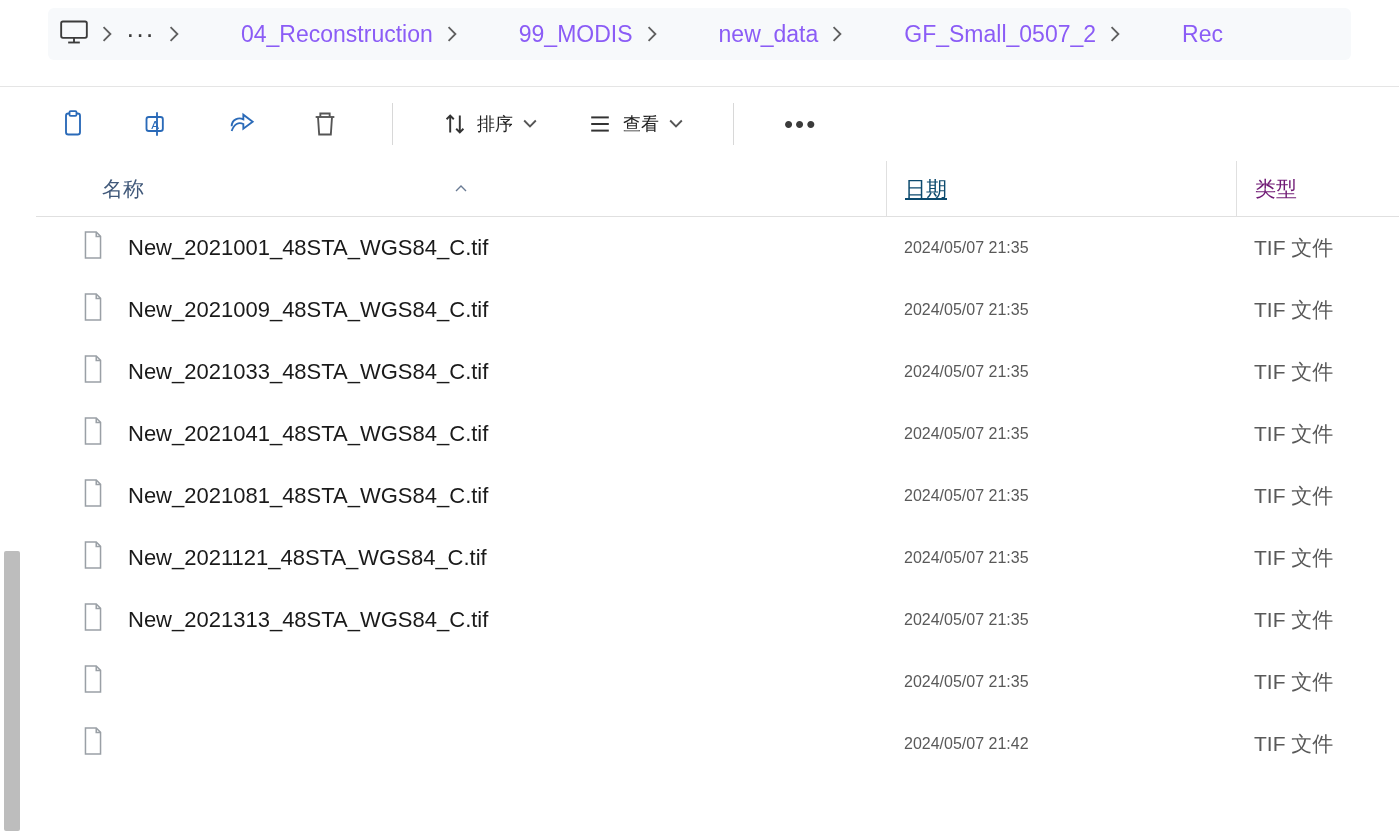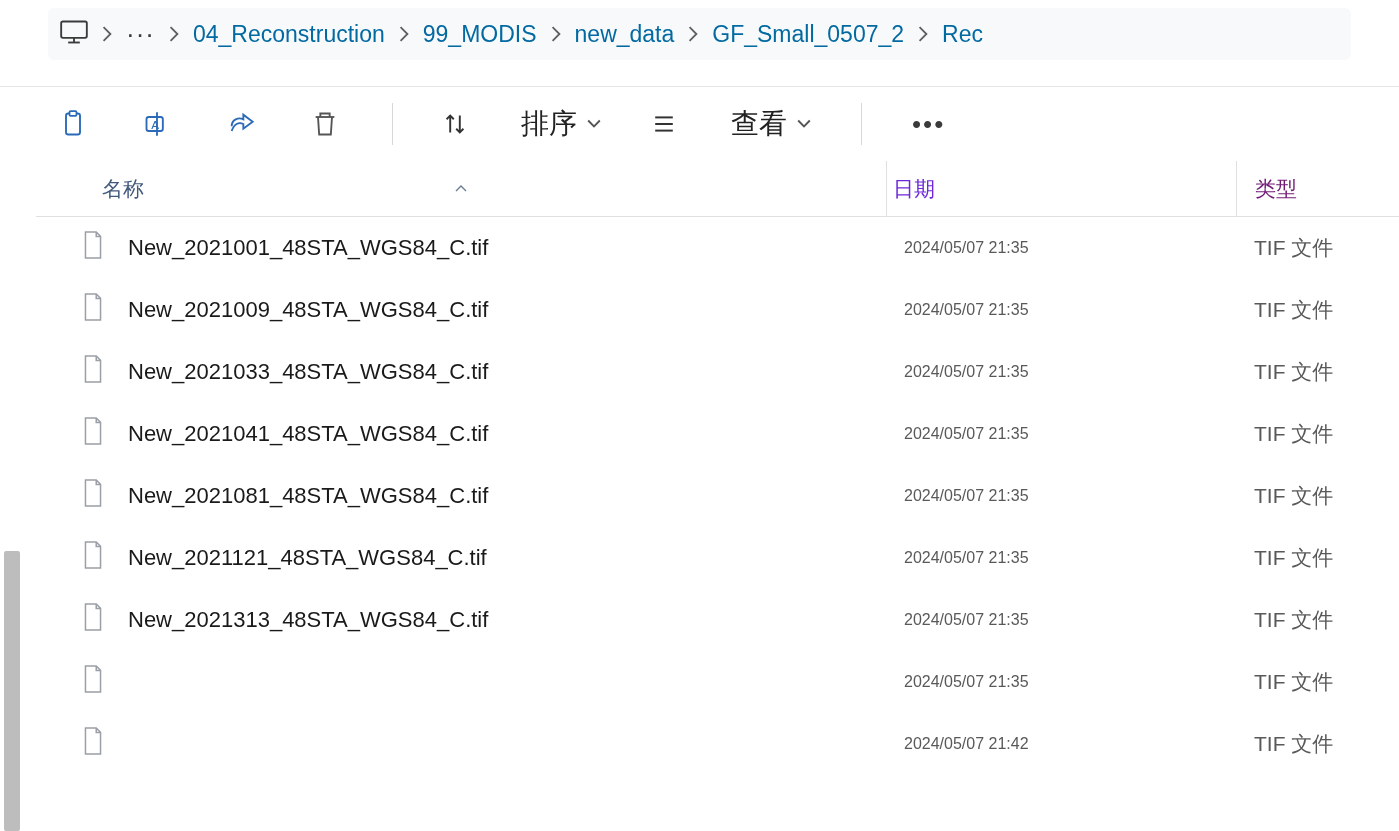--- a/index.html
+++ b/index.html
@@ -24,23 +24,24 @@
   align-items: center;
   background: #f7f9fb;
   border-radius: 6px;
   height: 52px;
   padding: 0 12px;
   flex: 1;
   gap: 14px;
 }
 .breadcrumb-item {
   font-size: 23px;
-  color: #0369a1;
+  color: #8b5cf6;
   white-space: nowrap;
   cursor: pointer;
+  margin-left: 48px;
 }
 .breadcrumb-sep {
   color: #5f5f5f;
   display: flex;
   align-items: center;
 }
 .breadcrumb-sep svg { width: 10px; height: 16px; }
 .pc-icon svg { width: 28px; height: 24px; stroke: #3b3b3b; }
 .overflow-dots {
   font-size: 26px;
@@ -70,40 +71,40 @@
   cursor: pointer;
 }
 .toolbar .icon-btn svg { width: 28px; height: 28px; }
 .vdivider { width: 1px; height: 42px; background: #d8d8d8; }
 .toolbar-group {
   display: flex;
   align-items: center;
   gap: 10px;
   cursor: pointer;
 }
-.toolbar-group .label { font-size: 28px; color: #222; margin-left: 44px; }
+.toolbar-group .label { font-size: 18px; color: #222; }
 .toolbar .more-dots { font-size: 26px; letter-spacing: 2px; color: #3b3b3b; cursor: pointer; }
 .chev-down svg { width: 14px; height: 10px; }
 
 
 .file-area { display: flex; height: calc(100% - 68px - 18px - 1px - 74px); }
 .left-gutter { width: 36px; height: 100%; display: flex; align-items: flex-end; }
 .scroll-track { width: 16px; height: 280px; background: #bdbdbd; border-radius: 2px; margin-left: 4px; margin-bottom: 0; }
 .file-pane { flex: 1; display: flex; flex-direction: column; }
 
 
 .col-headers {
   display: flex;
   align-items: center;
   height: 56px;
   border-bottom: 1px solid #e0e0e0;
   position: relative;
 }
 .col-name { flex: 0 0 850px; padding-left: 66px; font-size: 21px; color: #41597a; display: flex; align-items: center; position: relative; }
-.col-date { flex: 0 0 350px; padding-left: 6px; font-size: 21px; color: #6d28d9; border-left: 1px solid #e0e0e0; height: 100%; display: flex; align-items: center; }
+.col-date { flex: 0 0 350px; padding-left: 18px; font-size: 21px; color: #0c4a6e; border-left: 1px solid #e0e0e0; height: 100%; display: flex; align-items: center; text-decoration: underline; }
 .col-type { flex: 1; padding-left: 18px; font-size: 21px; color: #701a75; border-left: 1px solid #e0e0e0; height: 100%; display: flex; align-items: center; }
 .sort-indicator { position: absolute; left: 50%; top: -2px; transform: translateX(-50%); }
 .sort-indicator svg { width: 14px; height: 8px; }
 
 
 .rows { flex: 1; overflow: hidden; }
 .file-row {
   display: flex;
   align-items: center;
   height: 62px;

